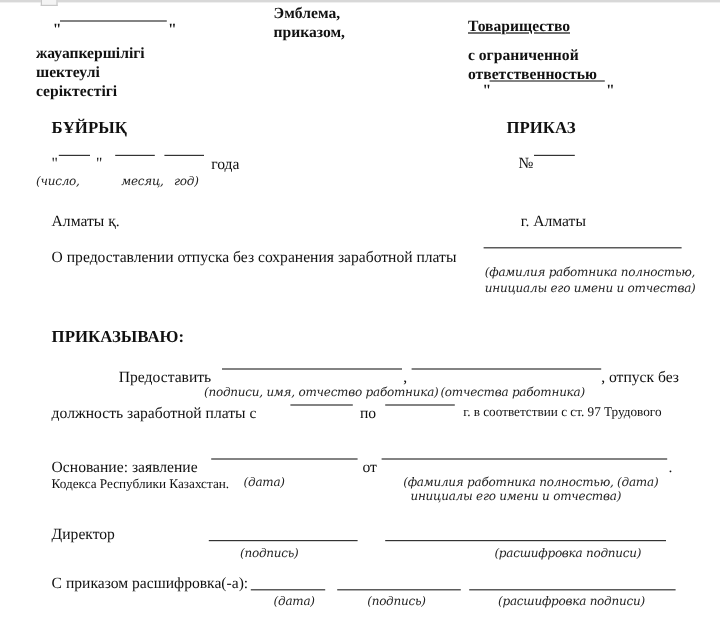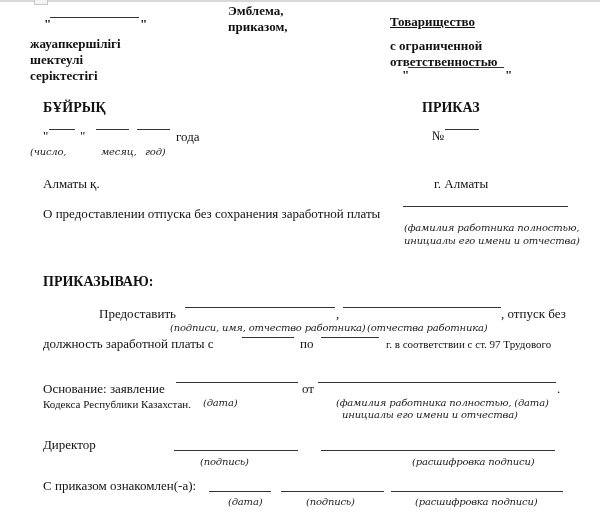--- a/index.html
+++ b/index.html
@@ -107,20 +107,20 @@
 
 <div>
   <span class="abs" style="left:43px; top:437px;">Директор</span>
   <div class="line" style="left:174px; top:450px; width:124px;"></div>
   <div class="line" style="left:321px; top:450px; width:234px;"></div>
   <span class="abs hint" style="left:200px; top:456px;">(подпись)</span>
   <span class="abs hint" style="left:412px; top:456px;">(расшифровка подписи)</span>
 </div>
 
 <div>
-  <span class="abs" style="left:43px; top:478px;">С приказом ознакомлен(-а):</span>
+  <span class="abs" style="left:43px; top:478px;">С приказом расшифровка(-а):</span>
   <div class="line" style="left:209px; top:491px; width:62px;"></div>
   <div class="line" style="left:281px; top:491px; width:103px;"></div>
   <div class="line" style="left:391px; top:491px; width:172px;"></div>
   <span class="abs hint" style="left:228px; top:496px;">(дата)</span>
   <span class="abs hint" style="left:306px; top:496px;">(подпись)</span>
   <span class="abs hint" style="left:415px; top:496px;">(расшифровка подписи)</span>
 </div>
 
 </body></html>

